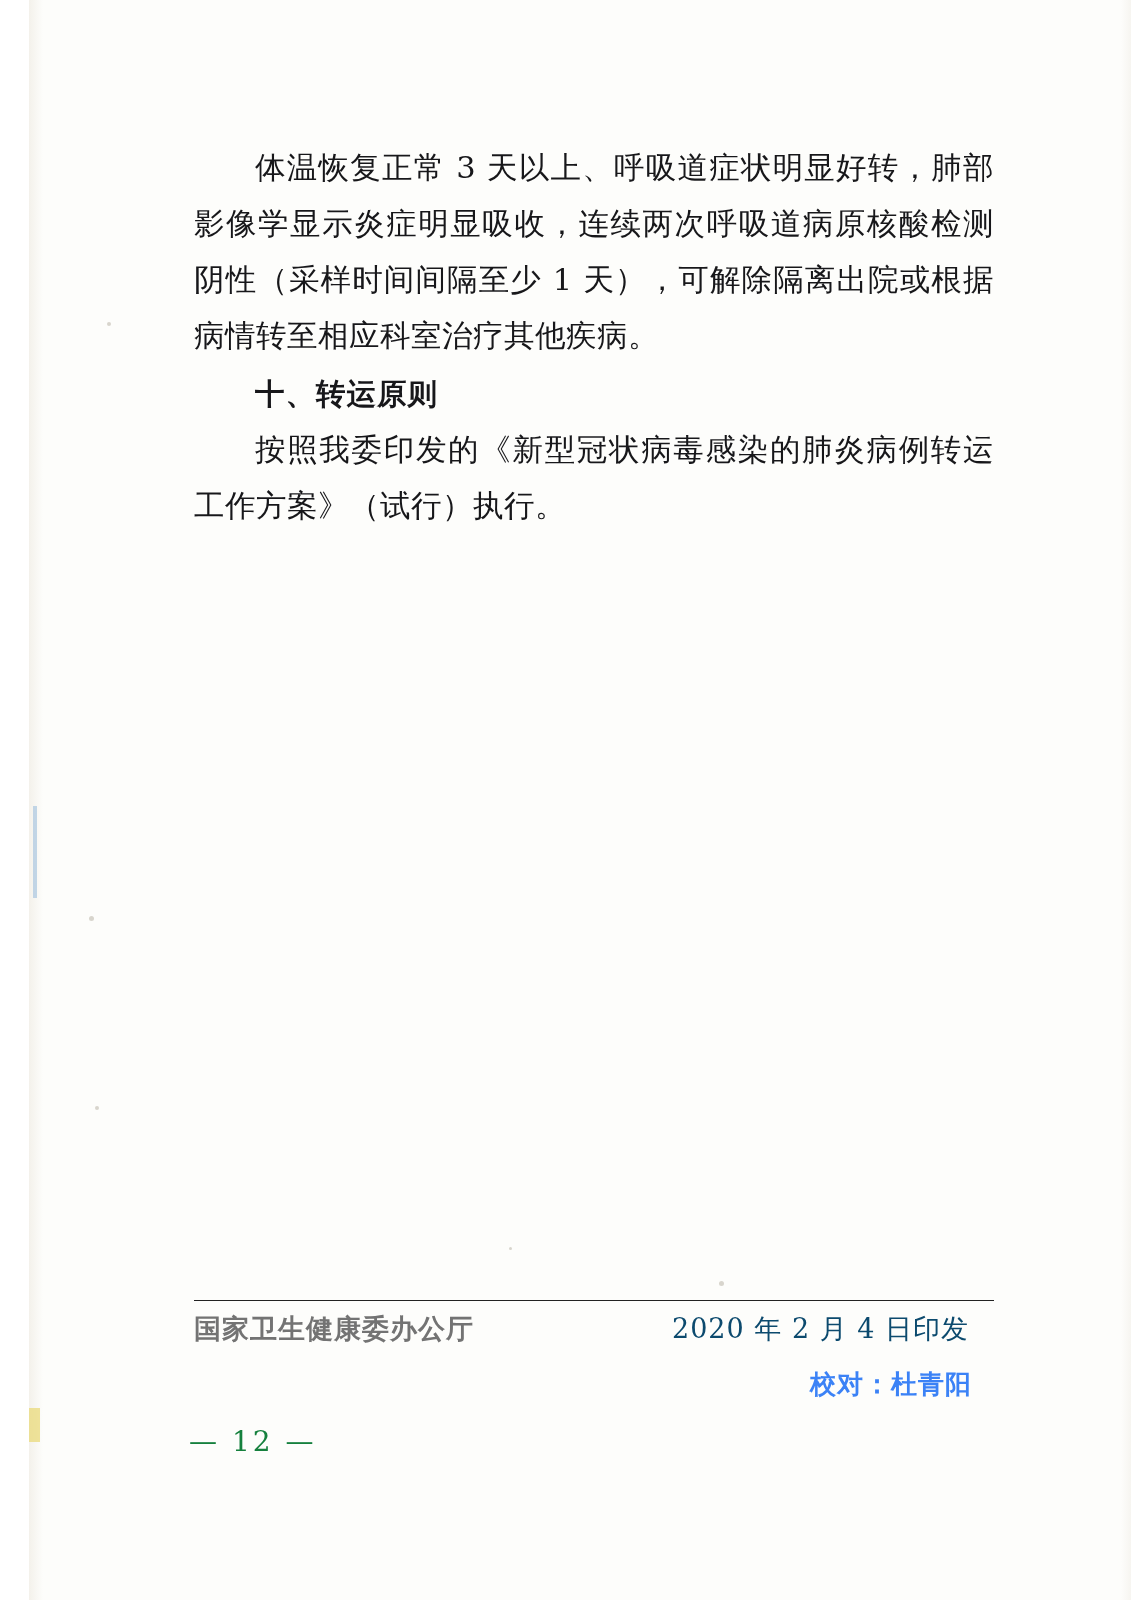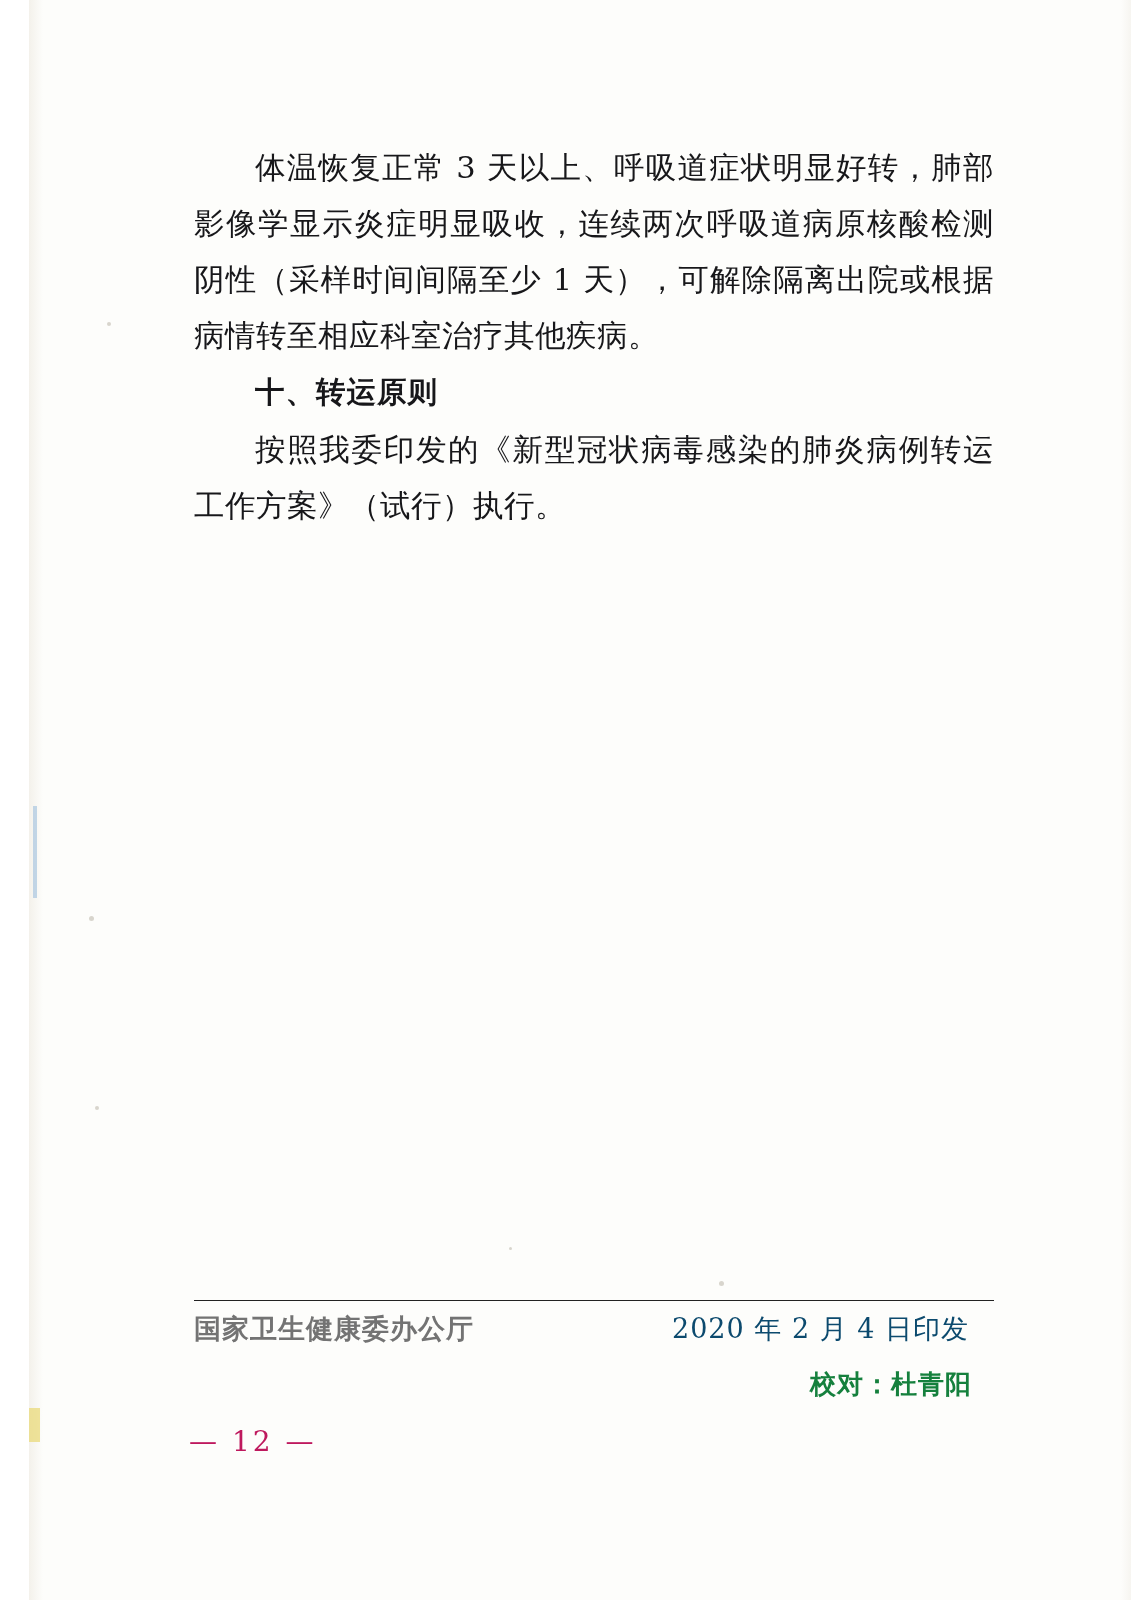--- a/index.html
+++ b/index.html
@@ -69,21 +69,21 @@
     letter-spacing: 0.5px;
     color: #17171a;
     font-weight: normal;
     text-align: justify;
     text-justify: inter-ideograph;
   }
   .body-para {
     text-indent: 61px;
   }
   .heading {
-    font-family: Liberation Mono, monospace;
+    font-family: Liberation Sans, sans-serif;
     font-weight: bold;
     text-indent: 61px;
     font-size: 29.5px;
     letter-spacing: 1px;
   }
   .gap-before { margin-top: 2px; }
 
   
   .footer {
     position: absolute;
@@ -116,30 +116,30 @@
     padding-right: 25px;
   }
   .footer-proof {
     text-align: right;
     padding-top: 20px;
     padding-right: 22px;
     font-family: "DejaVu Sans", sans-serif;
     font-weight: bold;
     font-size: 26px;
     letter-spacing: 1px;
-    color: #15803d;
+    color: #3b82f6;
   }
   .page-number {
     position: absolute;
     left: 160px;
     top: 1425px;
     font-family: "DejaVu Serif", serif;
     font-size: 28px;
     letter-spacing: 3px;
-    color: #be185d;
+    color: #15803d;
   }
   .speck {
     position: absolute;
     background: #b9b4a8;
     border-radius: 50%;
     opacity: .55;
   }
 </style>
 </head>
 <body>

